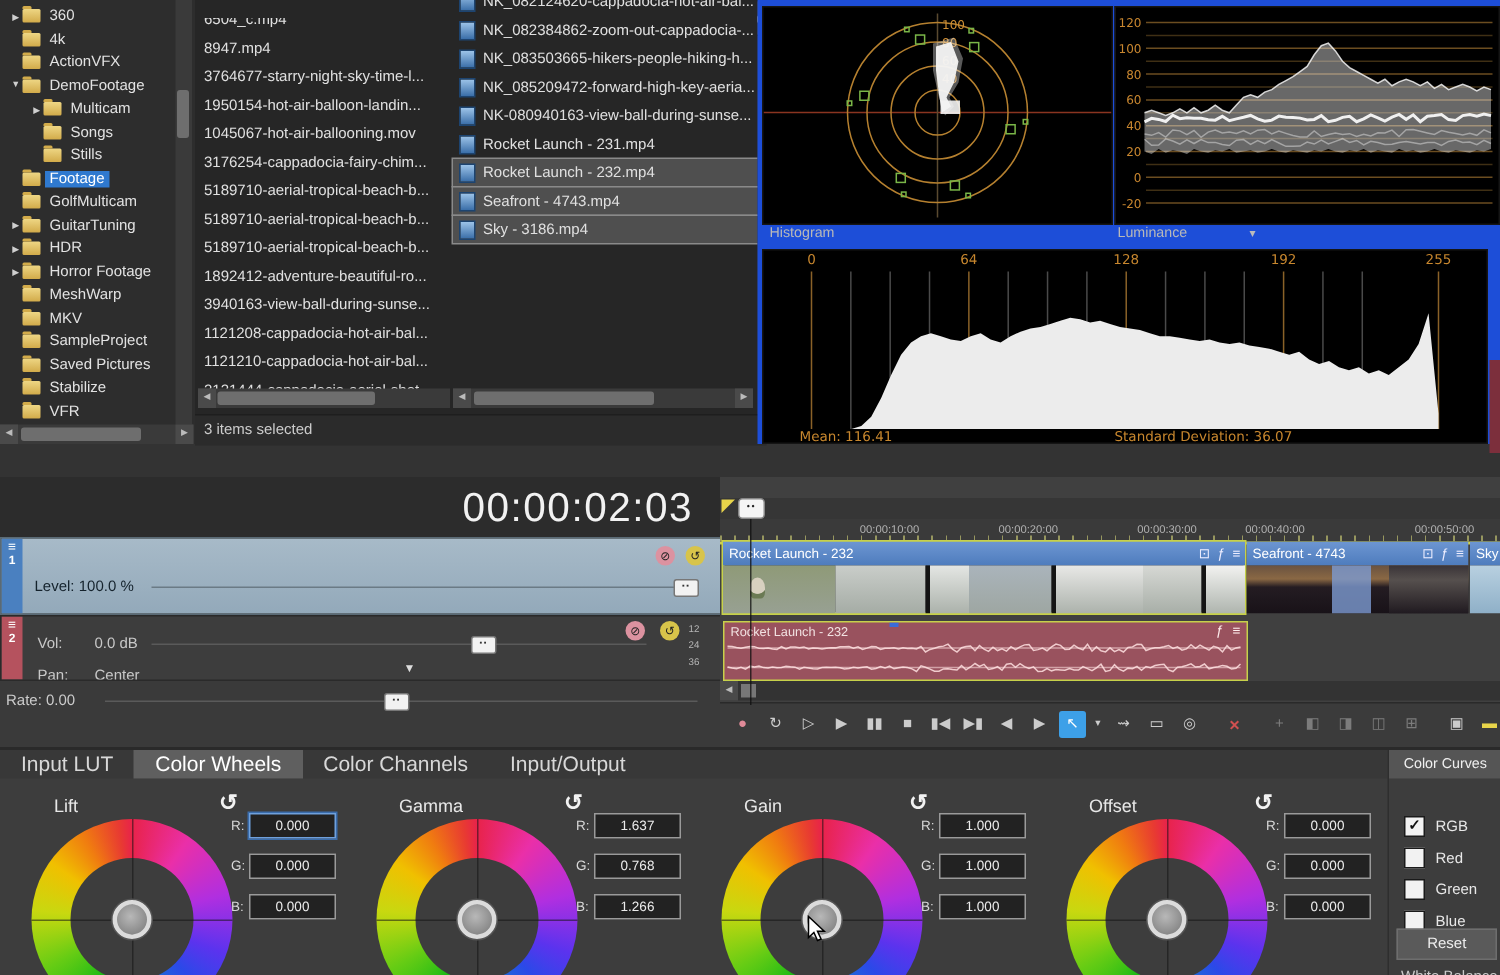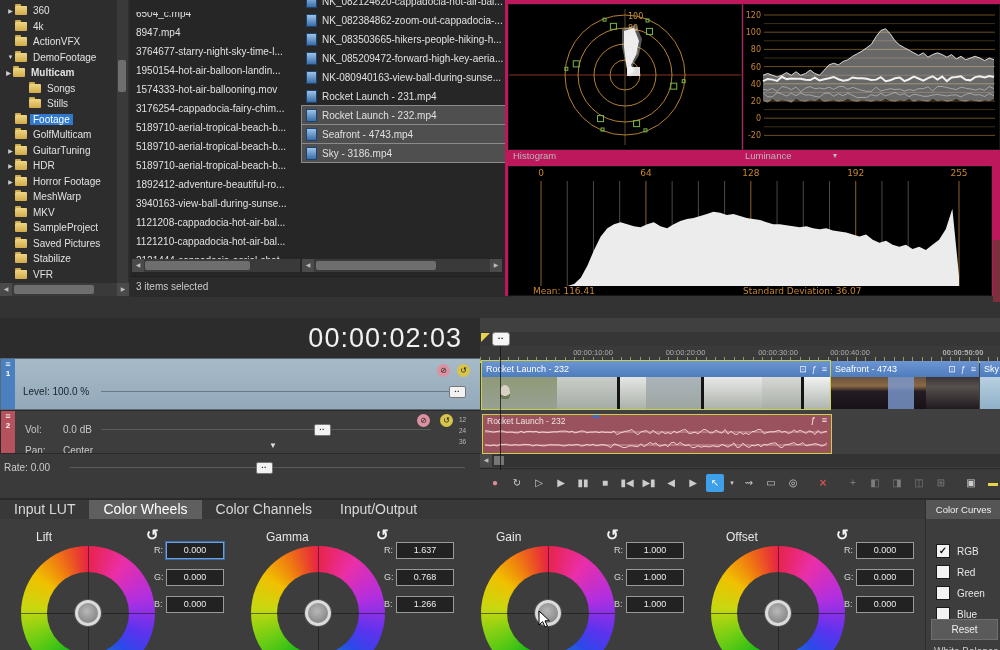--- a/index.html
+++ b/index.html
@@ -19,21 +19,21 @@
   .hscroll{background:#3a3a3a;}
   .hscroll .thumb{position:absolute;top:2px;height:9px;background:#6e6e6e;border-radius:2px;}
   .scroll-btn{position:absolute;width:12px;height:13px;background:#4a4a4a;color:#bbb;font-size:6px;line-height:13px;text-align:center;}
   
   #files-panel{left:130px;top:0;width:375px;height:296px;background:#262626;}
   .file-row{position:absolute;height:18px;display:flex;align-items:center;font-size:10px;color:#e0e0e0;white-space:nowrap;overflow:hidden;}
   .file-ic{width:9px;height:11px;background:linear-gradient(#9cc3e8,#3a6ea8);border:1px solid #1d4470;margin-right:5px;flex:0 0 9px;}
   .file-row.sel{background:#4f4f4f;outline:1px solid #8a8a8a;}
   #file-status{left:0;top:276px;width:375px;height:20px;background:#2b2b2b;font-size:10px;color:#ccc;line-height:20px;padding-left:6px;border-top:1px solid #1e1e1e;}
   
-  #scopes-panel{left:505px;top:0;width:495px;height:296px;background:#be185d;}
+  #scopes-panel{left:505px;top:0;width:495px;height:296px;background:#1d4ed8;}
   .scope-box{position:absolute;background:#000;border:1px solid #151515;}
   .scope-strip-label{position:absolute;font-size:9.5px;color:#b8b8b8;}
   .lum-caret{position:absolute;font-size:8px;color:#bbb;}
   .pink-sliver{position:absolute;left:488px;top:240px;width:7px;height:62px;background:#7c2f3c;}
   
   #tab-bar{left:0;top:296px;width:1000px;height:22px;background:#2f2f2f;border-top:1px solid #1d1d1d;border-bottom:1px solid #1d1d1d;display:flex;align-items:stretch;}
   .tab{display:flex;align-items:center;padding:0 10px;font-size:9.5px;color:#c6c6c6;white-space:nowrap;}
   .tab.active{background:#4a4a4a;color:#eee;}
   .tab .winic{display:inline-block;width:9px;height:8px;border:1px solid #bbb;border-top:3px solid #bbb;margin-left:7px;}
   .tab .closeic{margin-left:6px;font-size:9px;color:#ccc;}
@@ -138,21 +138,21 @@
         <div class="tree-row" style="top: 34px; padding-left: 6px;">
           <span class="tree-arrow"></span>
           <span class="folder-ic"></span>
           <span class="tree-label">ActionVFX</span>
         </div>
         <div class="tree-row" style="top: 49.5px; padding-left: 6px;">
           <span class="tree-arrow">▼</span>
           <span class="folder-ic"></span>
           <span class="tree-label">DemoFootage</span>
         </div>
-        <div class="tree-row" style="top: 65px; padding-left: 4px; font-weight: bold;">
+        <div class="tree-row" style="top: 65px; padding-left: 20px;">
           <span class="tree-arrow">▶</span>
           <span class="folder-ic"></span>
           <span class="tree-label">Multicam</span>
         </div>
         <div class="tree-row" style="top: 80.5px; padding-left: 20px;">
           <span class="tree-arrow"></span>
           <span class="folder-ic"></span>
           <span class="tree-label">Songs</span>
         </div>
         <div class="tree-row" style="top: 96px; padding-left: 20px;">
@@ -234,21 +234,21 @@
         <div class="file-row" style="top: 11px; left: 6px; width: 164px;">
           <span>8947.mp4</span>
         </div>
         <div class="file-row" style="top: 30px; left: 6px; width: 164px;">
           <span>3764677-starry-night-sky-time-l...</span>
         </div>
         <div class="file-row" style="top: 49px; left: 6px; width: 164px;">
           <span>1950154-hot-air-balloon-landin...</span>
         </div>
         <div class="file-row" style="top: 68px; left: 6px; width: 164px;">
-          <span>1574333-hot-air-ballooning.mov</span>
+          <span>1045067-hot-air-ballooning.mov</span>
         </div>
         <div class="file-row" style="top: 87px; left: 6px; width: 164px;">
           <span>3176254-cappadocia-fairy-chim...</span>
         </div>
         <div class="file-row" style="top: 106px; left: 6px; width: 164px;">
           <span>5189710-aerial-tropical-beach-b...</span>
         </div>
         <div class="file-row" style="top: 125px; left: 6px; width: 164px;">
           <span>5189710-aerial-tropical-beach-b...</span>
         </div>
@@ -493,21 +493,21 @@
 
     <div id="tl-right">
       <div id="marker-strip">
         <div id="marker-flag"></div>
       </div>
       <div id="ruler">
           <div class="ruler-label" style="left: 113px;">00:00:10:00</div>
           <div class="ruler-label" style="left: 205.5px;">00:00:20:00</div>
           <div class="ruler-label" style="left: 298px;">00:00:30:00</div>
           <div class="ruler-label" style="left: 370px;">00:00:40:00</div>
-          <div class="ruler-label" style="left: 483px; font-weight: bold;">00:00:50:00</div>
+          <div class="ruler-label" style="left: 483px;">00:00:50:00</div>
         </div>
 
       <div class="clip sel-outline" id="clip-v1" style="left:2px;top:43px;width:348px;height:48px;">
         <div class="clip-header">Rocket Launch - 232</div>
         <div class="clip-hicons">
           <span>⊡</span>
             <span>ƒ</span>
             <span>≡</span>
         </div>
         <div class="thumbs" id="thumbs-v1">

